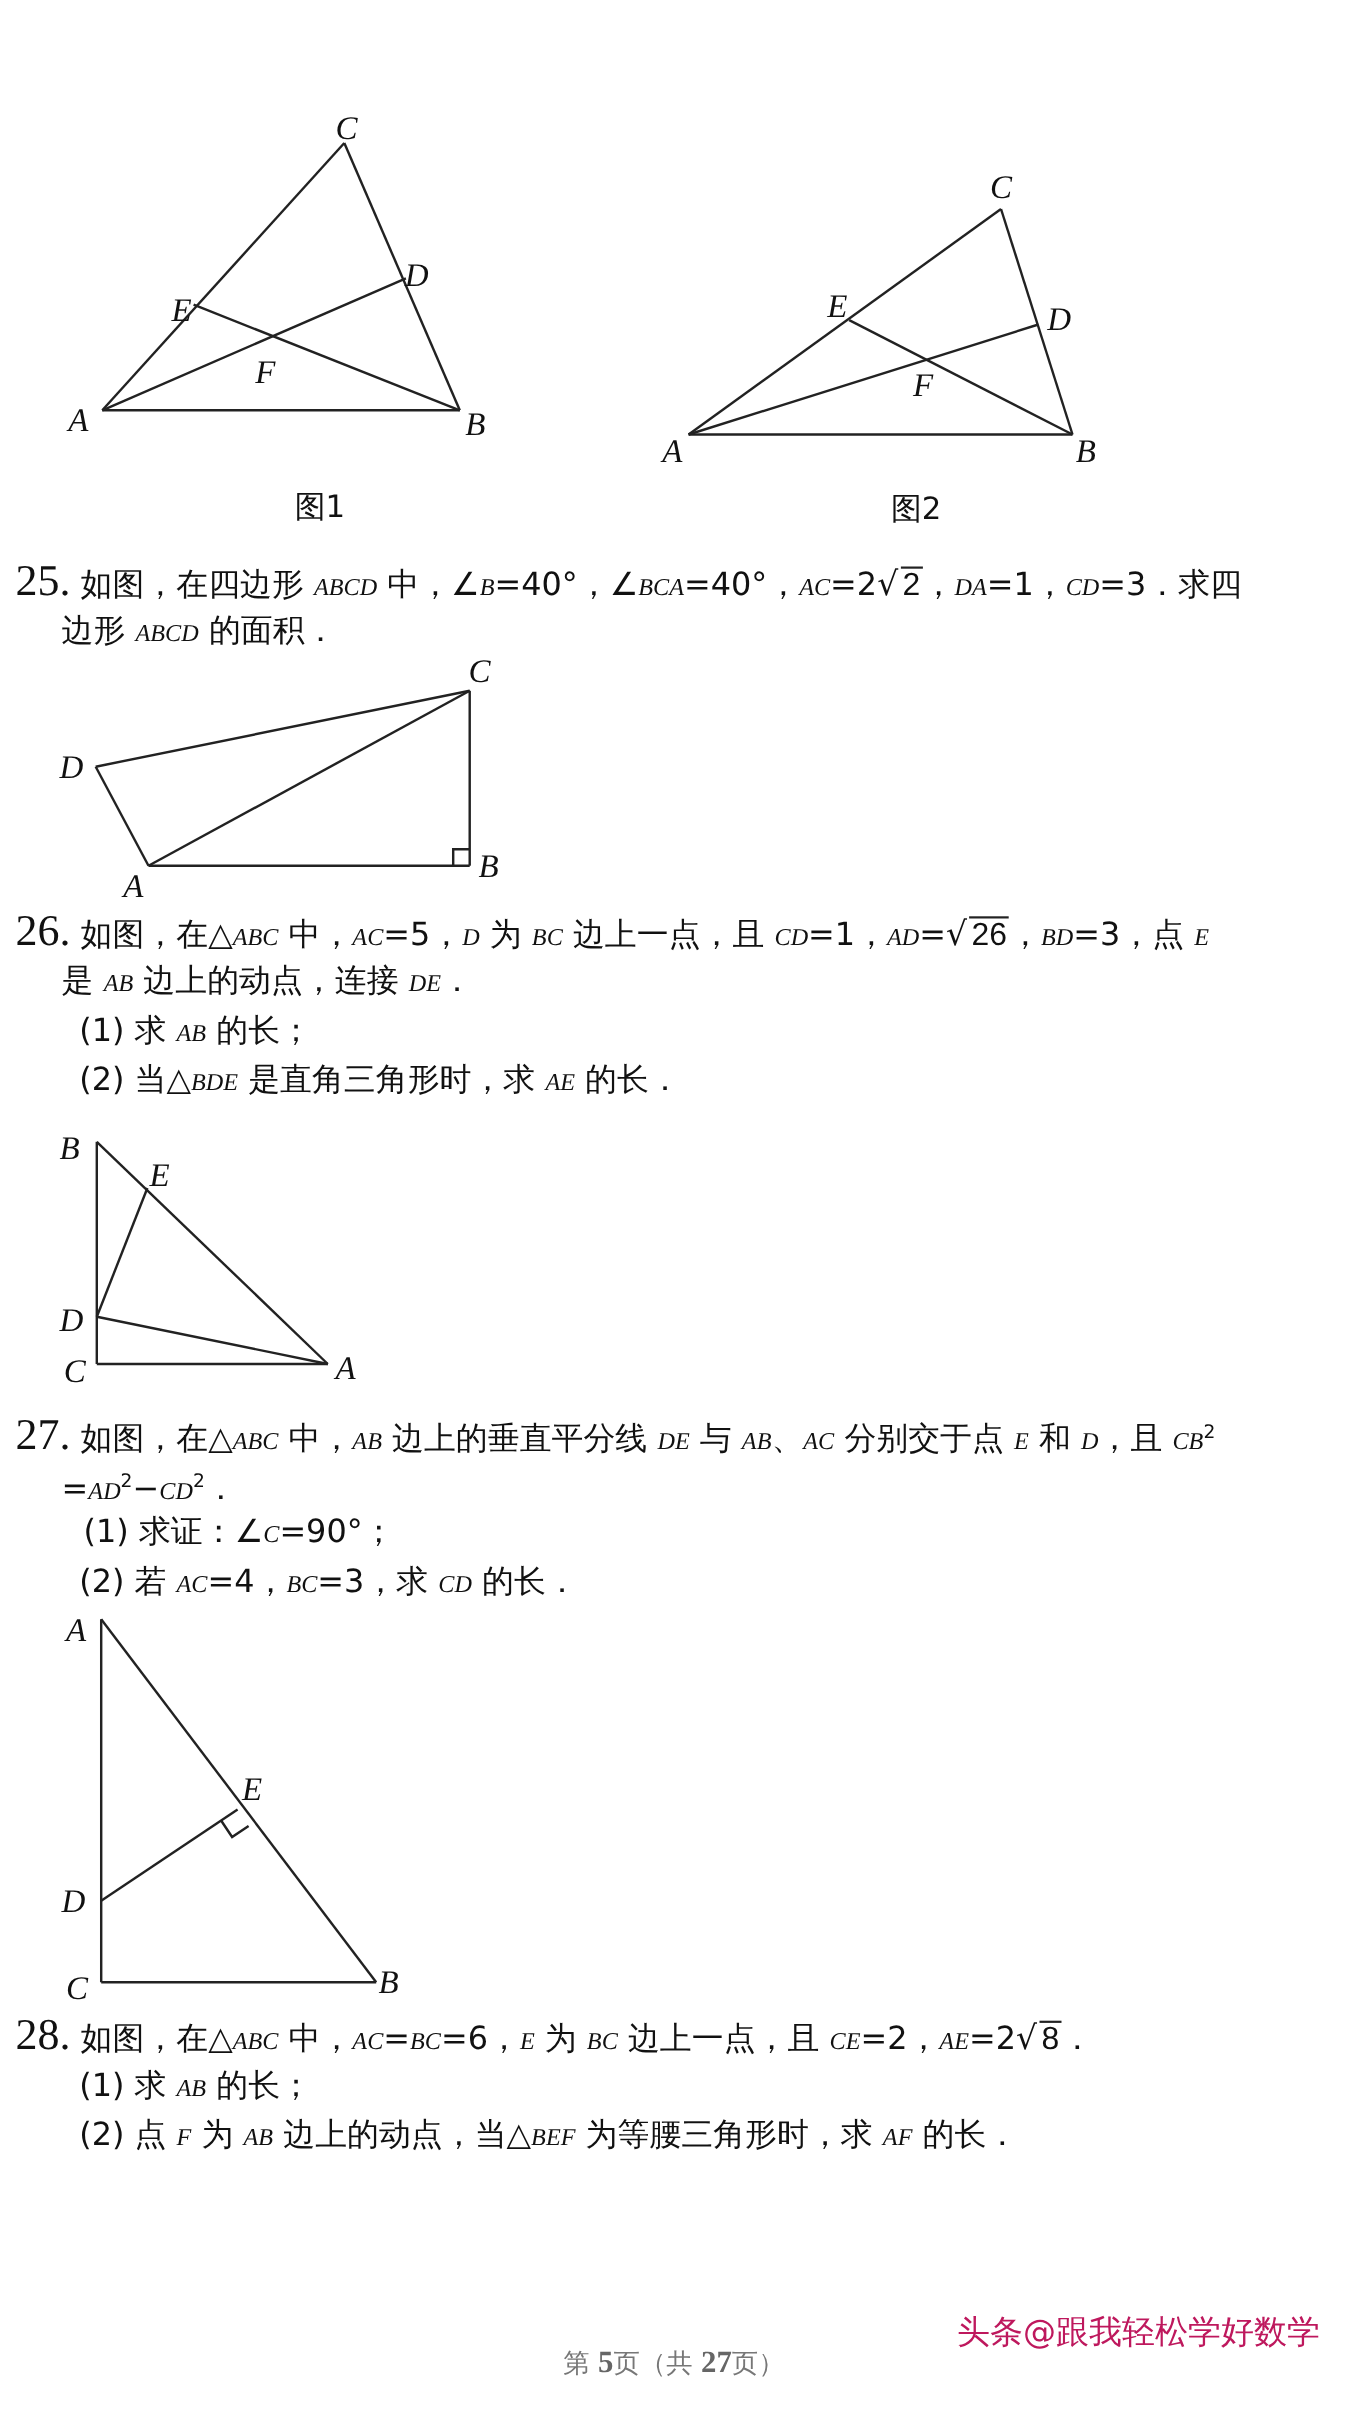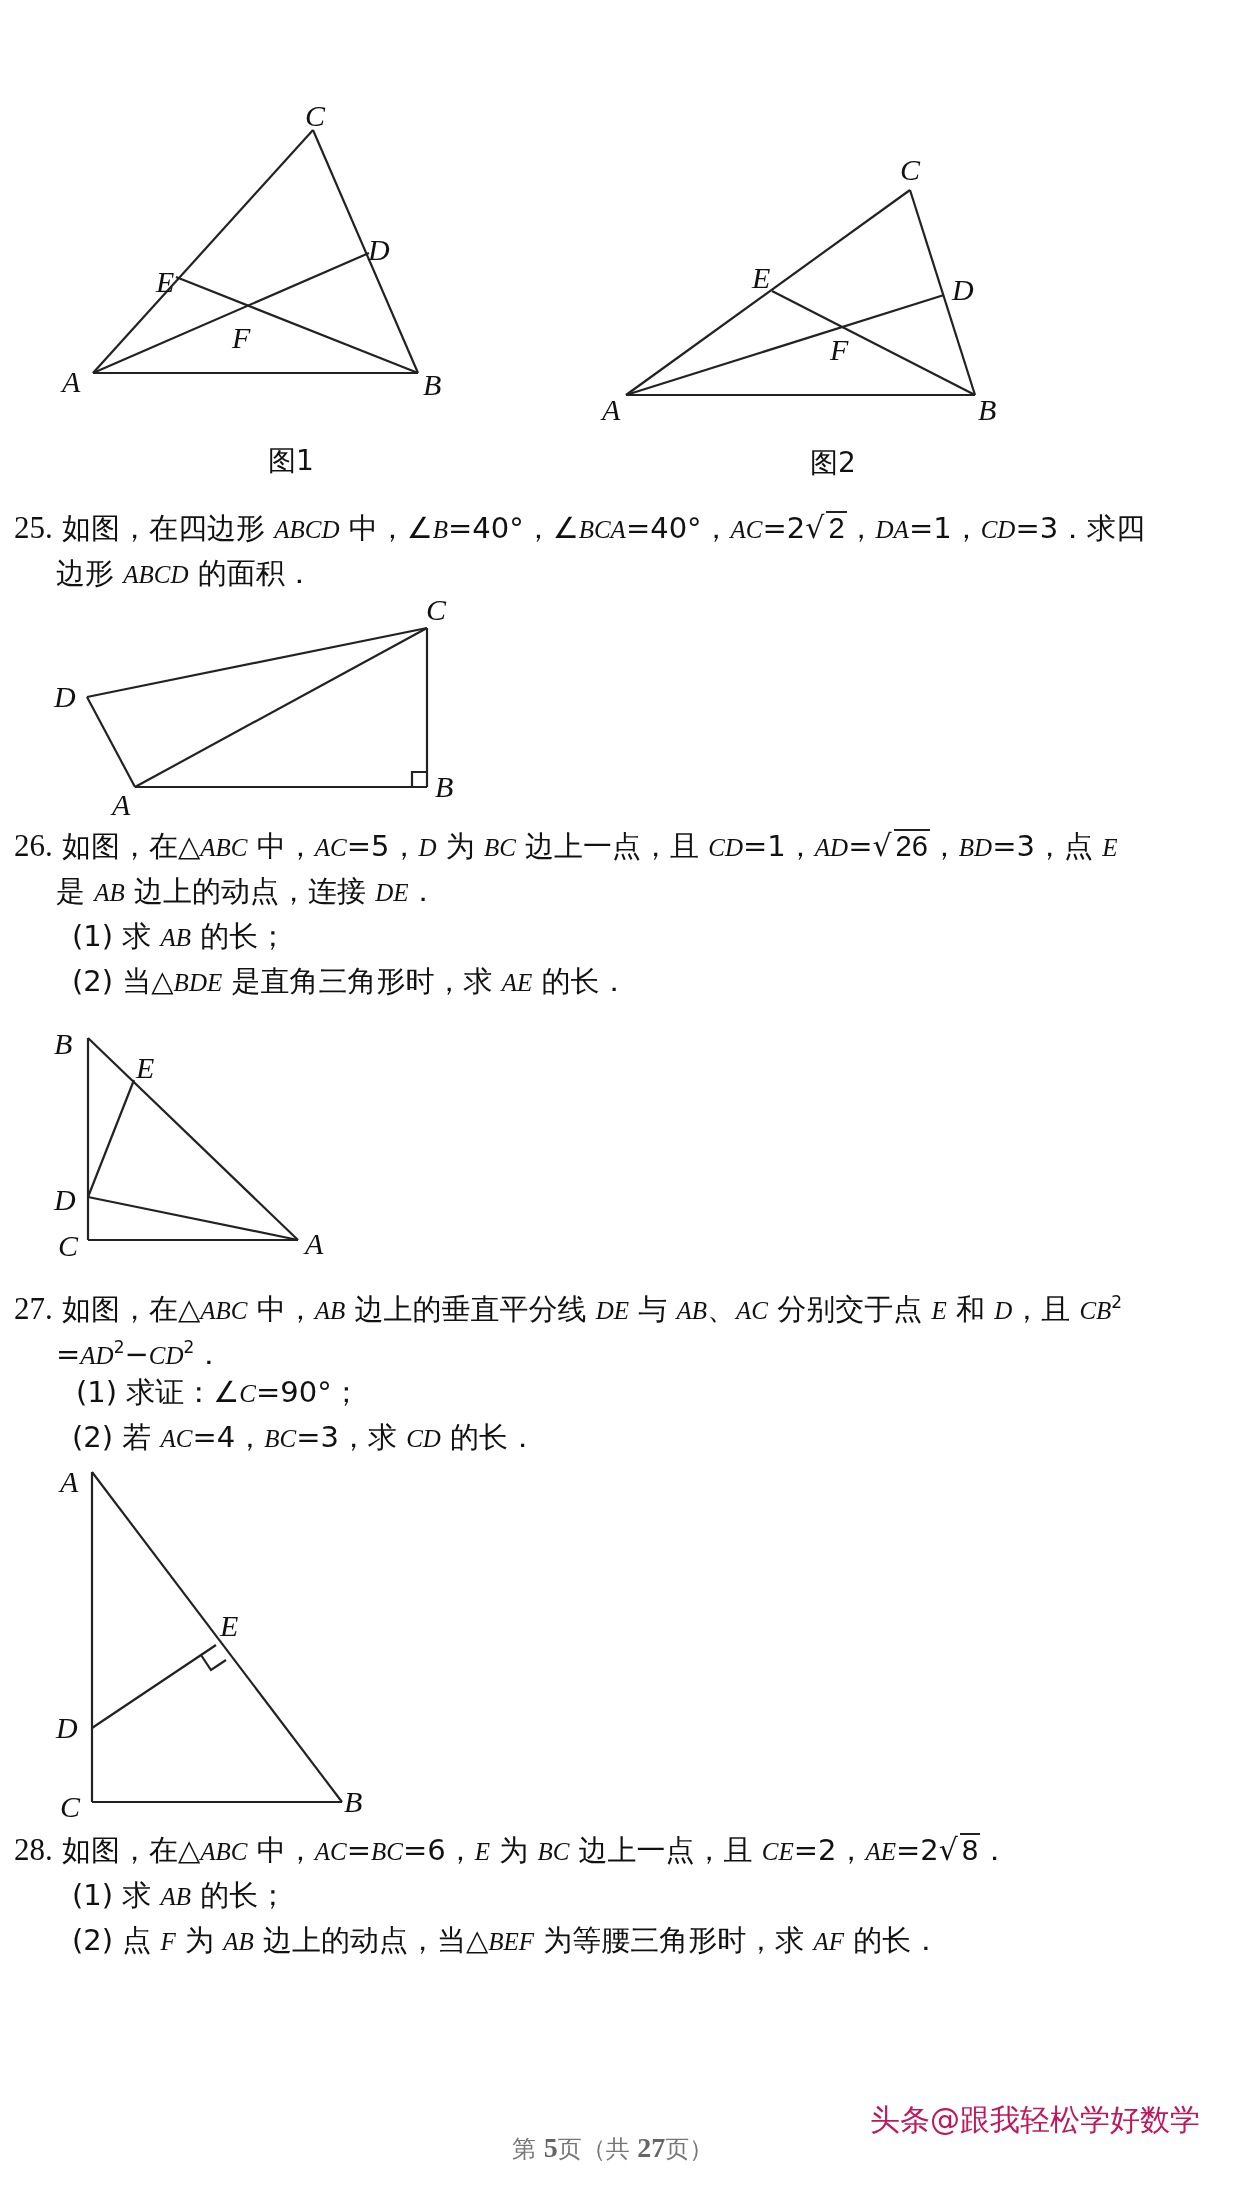--- a/index.html
+++ b/index.html
@@ -7,22 +7,22 @@
     width: 1242px; height: 2208px; position: relative; overflow: hidden;
     font-family: "DejaVu Serif", "Liberation Serif", serif;
     color: #111111;
   }
   .abs { position: absolute; }
   .line {
     position: absolute; left: 0; white-space: nowrap;
     font-size: 29px; line-height: 40px; color: #111;
     font-family: "DejaVu Sans", "Liberation Sans", sans-serif;
   }
-  .line i, .m { font-family: "Liberation Serif", "DejaVu Serif", serif; font-style: italic; font-size: 25px; }
-  .num { font-family: "Liberation Serif", "DejaVu Serif", serif; font-size: 31px; }
+  .line i, .m { font-family: "Liberation Serif", "DejaVu Serif", serif; font-style: italic; font-size: 22px; }
+  .num { font-family: "Liberation Serif", "DejaVu Serif", serif; font-size: 40px; }
   .sqrt { display: inline-block; border-top: 2px solid #222; padding: 0 2px; margin-left: 2px; font-family: "Liberation Sans", sans-serif; font-size: 29px; line-height: 30px; }
   .radical { font-family: "DejaVu Sans", sans-serif; font-size: 30px; }
   sup { font-size: 17px; }
   svg text { font-family: "Liberation Serif", "DejaVu Serif", serif; font-style: italic; font-size: 30px; fill: #111; }
   .fig-caption { font-family: "DejaVu Sans", sans-serif; font-size: 28px; color: #222; }
   .watermark { font-family: "DejaVu Sans", sans-serif; font-size: 30px; color: #be185d; }
   .pager { font-family: "DejaVu Sans", sans-serif; font-size: 24px; color: #777; }
   .pager b { font-family: "Liberation Serif", serif; font-size: 28px; color: #666; }
 </style>
 </head>

